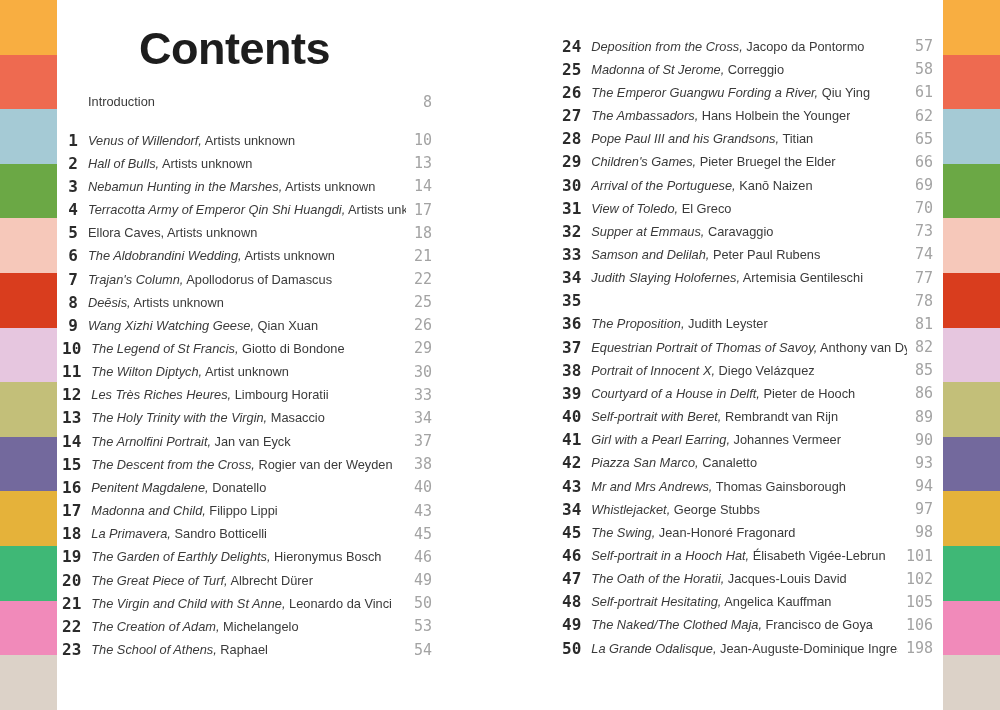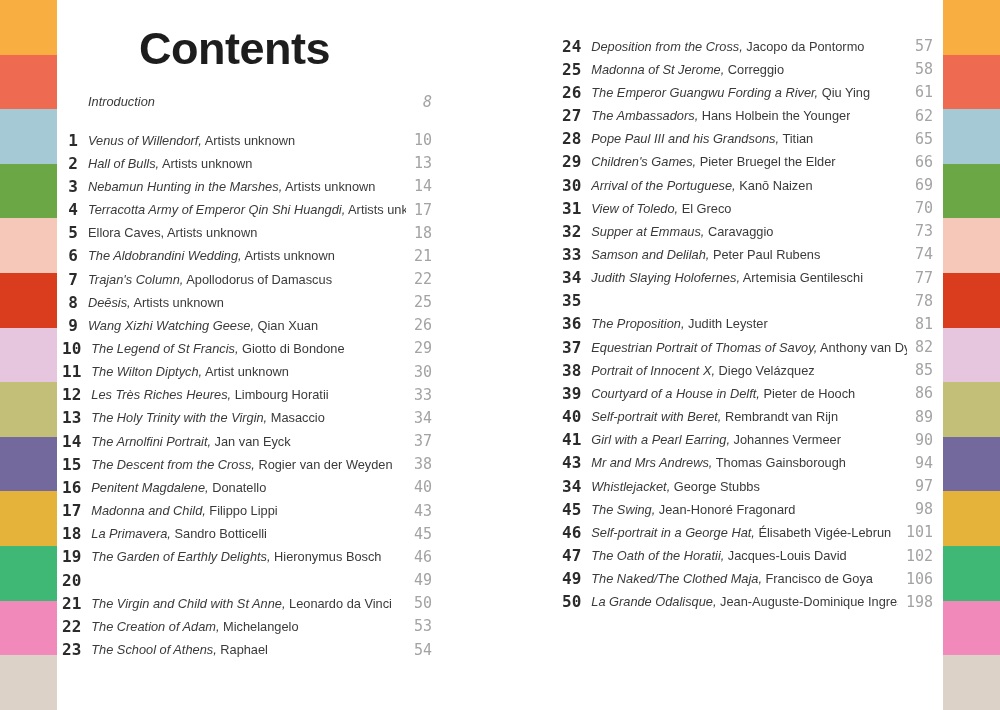--- a/index.html
+++ b/index.html
@@ -30,21 +30,21 @@
     font-size:16px;font-weight:bold;color:#2b2b2b;
   }
   .row .entry-text{white-space:nowrap;overflow:hidden;}
   .row .work{font-style:italic;}
   .row .work.roman{font-style:normal;margin-top:18px;}
   .row .page-num{
     margin-left:auto;padding-left:8px;
     font-family:"DejaVu Sans Mono",monospace;
     font-size:15px;color:#a3a3a3;
   }
-  .intro-row{position:absolute;left:62px;width:370px;top:90px;font-style:italic;}
+  .intro-row{position:absolute;left:62px;width:370px;top:90px;}
   .col{position:absolute;}
   .col-left{left:62px;width:370px;top:128.5px;}
   .col-right{left:562px;width:371px;top:34.5px;}
 </style>
 </head>
 <body>
 
 <div class="page">
   <div class="stripes left" id="stripes-left">
       <div class="stripe" style="background: rgb(248, 174, 65);"></div>
@@ -176,20 +176,21 @@
         <span class="entry-text"><span class="work">La Primavera,</span><span> Sandro Botticelli</span></span>
         <span class="page-num">45</span>
       </div>
       <div class="row">
         <span class="num">19</span>
         <span class="entry-text"><span class="work">The Garden of Earthly Delights,</span><span> Hieronymus Bosch</span></span>
         <span class="page-num">46</span>
       </div>
       <div class="row">
         <span class="num">20</span>
+        <span class="entry-text"><span class="work">The Great Piece of Turf,</span><span> Albrecht Dürer</span></span>
         <span class="page-num">49</span>
       </div>
       <div class="row">
         <span class="num">21</span>
         <span class="entry-text"><span class="work">The Virgin and Child with St Anne,</span><span> Leonardo da Vinci</span></span>
         <span class="page-num">50</span>
       </div>
       <div class="row">
         <span class="num">22</span>
         <span class="entry-text"><span class="work">The Creation of Adam,</span><span> Michelangelo</span></span>
@@ -285,45 +286,55 @@
         <span class="num">40</span>
         <span class="entry-text"><span class="work">Self-portrait with Beret,</span><span> Rembrandt van Rijn</span></span>
         <span class="page-num">89</span>
       </div>
       <div class="row">
         <span class="num">41</span>
         <span class="entry-text"><span class="work">Girl with a Pearl Earring,</span><span> Johannes Vermeer</span></span>
         <span class="page-num">90</span>
       </div>
       <div class="row">
+        <span class="num">42</span>
+        <span class="entry-text"><span class="work">Piazza San Marco,</span><span> Canaletto</span></span>
+        <span class="page-num">93</span>
+      </div>
+      <div class="row">
         <span class="num">43</span>
         <span class="entry-text"><span class="work">Mr and Mrs Andrews,</span><span> Thomas Gainsborough</span></span>
         <span class="page-num">94</span>
       </div>
       <div class="row">
         <span class="num">34</span>
         <span class="entry-text"><span class="work">Whistlejacket,</span><span> George Stubbs</span></span>
         <span class="page-num">97</span>
       </div>
       <div class="row">
         <span class="num">45</span>
         <span class="entry-text"><span class="work">The Swing,</span><span> Jean-Honoré Fragonard</span></span>
         <span class="page-num">98</span>
       </div>
       <div class="row">
         <span class="num">46</span>
-        <span class="entry-text"><span class="work">Self-portrait in a George Hat,</span><span> Élisabeth Vigée-Lebrun</span></span>
+        <span class="entry-text"><span class="work">Self-portrait in a Hooch Hat,</span><span> Élisabeth Vigée-Lebrun</span></span>
         <span class="page-num">101</span>
       </div>
       <div class="row">
         <span class="num">47</span>
         <span class="entry-text"><span class="work">The Oath of the Horatii,</span><span> Jacques-Louis David</span></span>
         <span class="page-num">102</span>
       </div>
       <div class="row">
+        <span class="num">48</span>
+        <span class="entry-text"><span class="work">Self-portrait Hesitating,</span><span> Angelica Kauffman</span></span>
+        <span class="page-num">105</span>
+      </div>
+      <div class="row">
         <span class="num">49</span>
         <span class="entry-text"><span class="work">The Naked/The Clothed Maja,</span><span> Francisco de Goya</span></span>
         <span class="page-num">106</span>
       </div>
       <div class="row">
         <span class="num">50</span>
         <span class="entry-text"><span class="work">La Grande Odalisque,</span><span> Jean-Auguste-Dominique Ingres</span></span>
         <span class="page-num">198</span>
       </div>
     </div>

